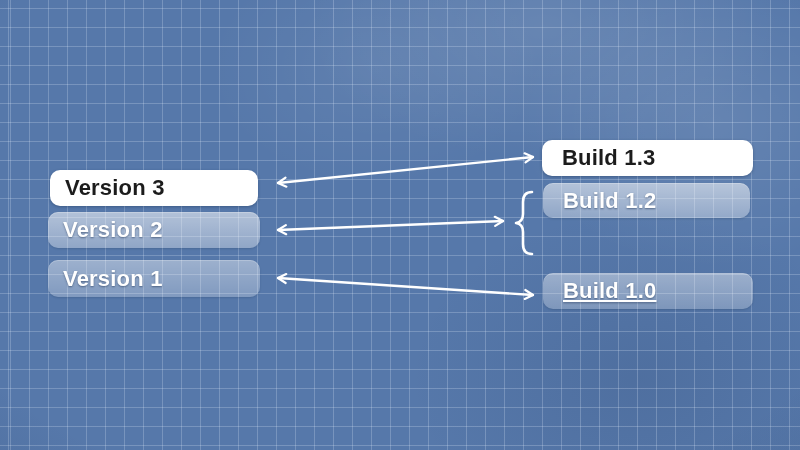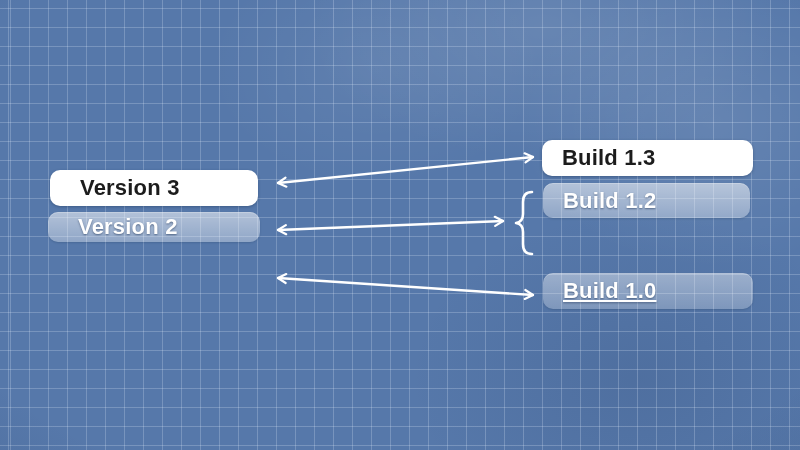--- a/index.html
+++ b/index.html
@@ -45,25 +45,25 @@
   }
   .box.glass {
     color: #ffffff;
     text-shadow: 0 1px 2px rgba(28,48,80,0.55);
     box-shadow: inset 0 1px 0 rgba(255,255,255,0.22), 0 1px 2px rgba(18,38,68,0.18);
   }
   .g1 { background: linear-gradient(to bottom, rgba(255,255,255,0.55), rgba(255,255,255,0.34)); }
   .g2 { background: linear-gradient(to bottom, rgba(255,255,255,0.48), rgba(255,255,255,0.29)); }
   .g3 { background: linear-gradient(to bottom, rgba(255,255,255,0.42), rgba(255,255,255,0.25)); }
 
-  .leftpad  { padding-left: 30px; }
+  .leftpad  { padding-left: 15px; }
   .rightpad { padding-left: 20px; }
 
   #v3  { left: 50px;  top: 170px; width: 208px; height: 36px; }
-  #v2  { left: 48px;  top: 212px; width: 212px; height: 30px; }
+  #v2  { left: 48px;  top: 212px; width: 212px; height: 36px; }
   #v1  { left: 48px;  top: 260px; width: 212px; height: 37px; }
   #b13 { left: 542px; top: 140px; width: 211px; height: 36px; }
   #b12 { left: 543px; top: 183px; width: 207px; height: 35px; }
   #b11 { left: 543px; top: 228px; width: 207px; height: 35px; }
   #b10 { left: 543px; top: 273px; width: 210px; height: 36px; text-decoration: underline; }
 
   .overlay {
     position: absolute;
     left: 0; top: 0;
     width: 800px; height: 450px;
@@ -73,20 +73,23 @@
 </head>
 <body>
 
 <div class="slide">
 
   <div class="box solid leftpad" id="v3">
     <span>Version 3</span>
   </div>
   <div class="box glass g1 leftpad" id="v2">
     <span>Version 2</span>
+  </div>
+  <div class="box glass g3 leftpad" id="v1">
+    <span>Version 1</span>
   </div>
 
   <div class="box solid rightpad" id="b13">
     <span>Build 1.3</span>
   </div>
   <div class="box glass g1 rightpad" id="b12">
     <span>Build 1.2</span>
   </div>
   <div class="box glass g3 rightpad" id="b10">
     <span>Build 1.0</span>

